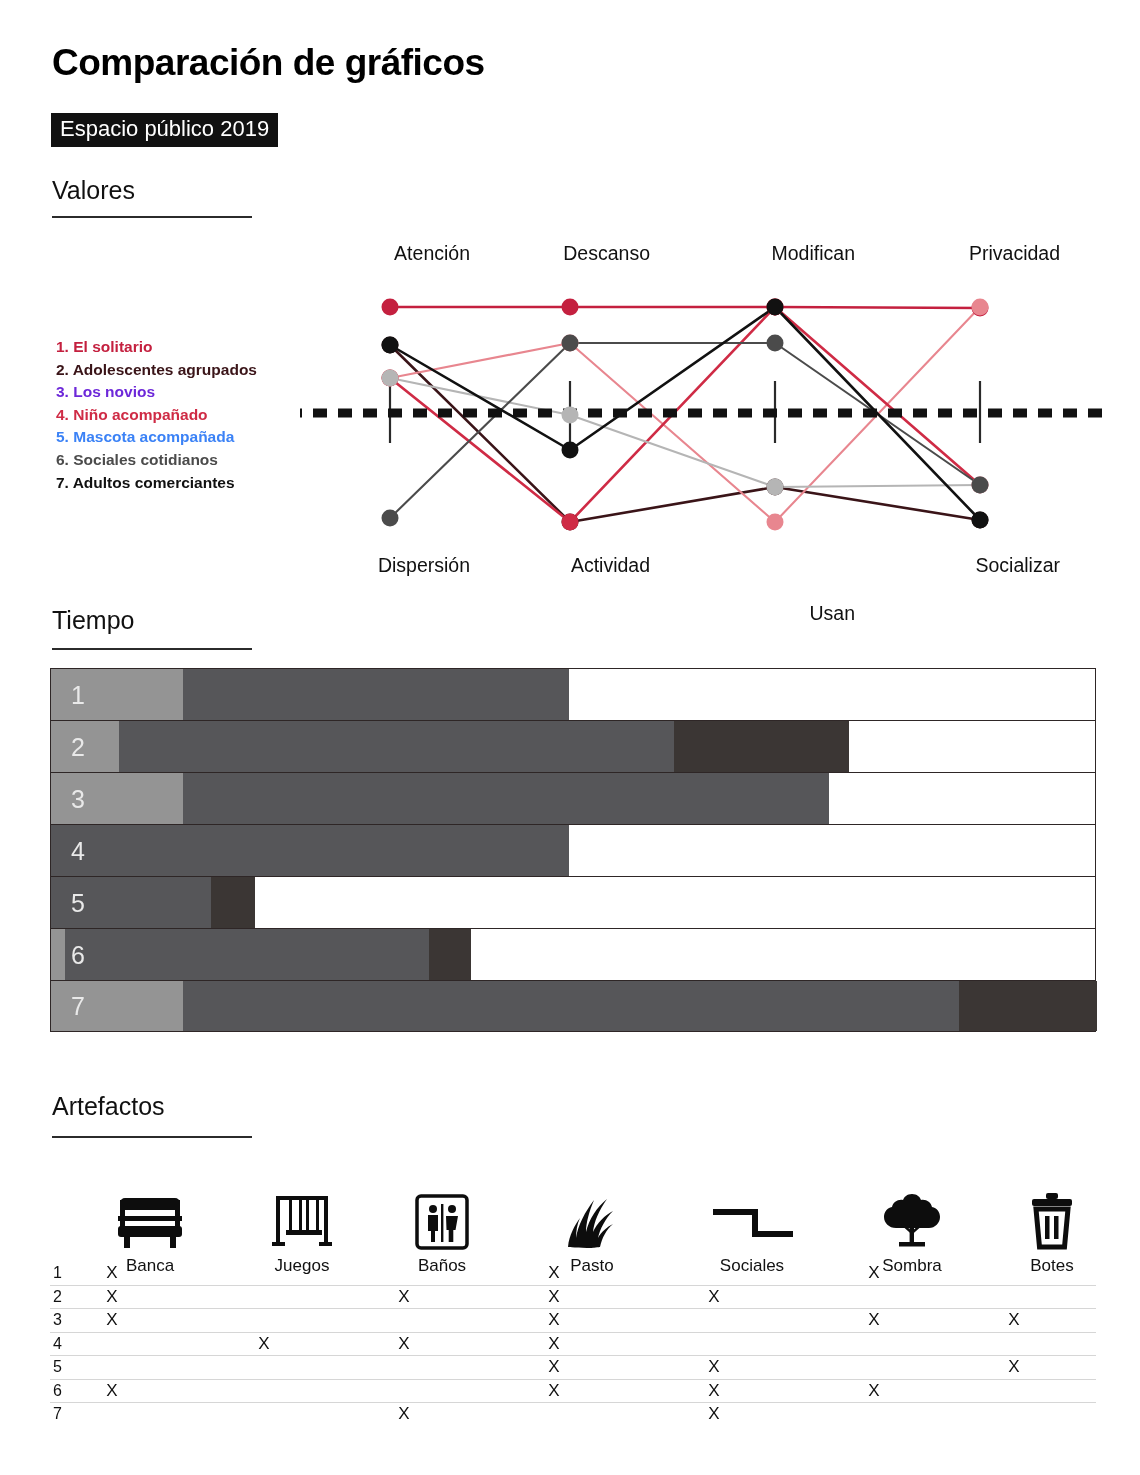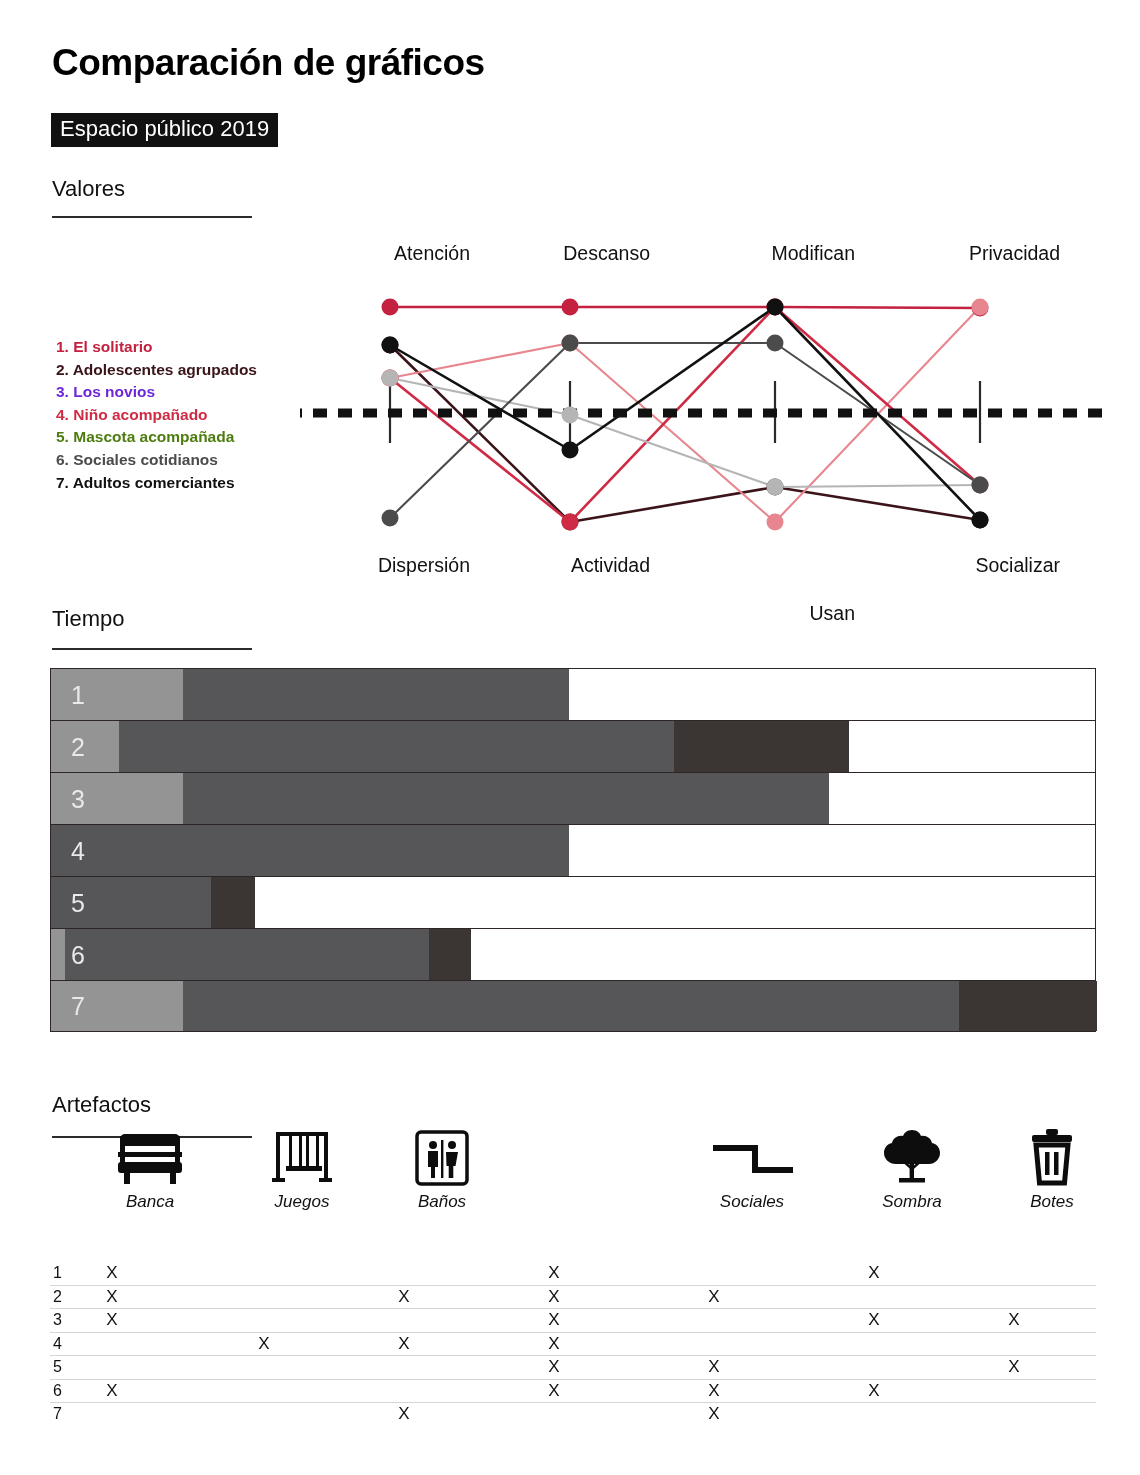--- a/index.html
+++ b/index.html
@@ -21,42 +21,42 @@
     color:#000;white-space:nowrap;
   }
   #subtitle-badge{
     position:absolute;left:51px;top:113px;
     background:#111111;color:#ffffff;
     font-size:22px;padding:5px 9px 7px 9px;
     line-height:1;white-space:nowrap;
   }
 
   
-  .section-head{position:absolute;font-size:22px;color:#111;white-space:nowrap;}
+  .section-head{position:absolute;font-size:25px;color:#111;white-space:nowrap;}
   .section-rule{position:absolute;height:2px;background:#2b2b2b;width:200px;}
 
   
   #legend{position:absolute;left:56px;top:336px;width:290px;}
   .legend-item{font-size:15.5px;line-height:22.6px;white-space:nowrap;font-weight:600;}
 
   
   #pc-wrap{position:absolute;left:300px;top:232px;width:820px;height:360px;}
   .pc-axis-label{position:absolute;font-size:19.5px;color:#111;white-space:nowrap;text-align:right;}
   #pc-svg{position:absolute;left:0;top:0;}
 
   
   #tiempo-chart{position:absolute;left:50px;top:668px;width:1046px;}
   .bar-row{position:relative;height:52px;border:1.6px solid #2e2626;border-bottom:none;box-sizing:border-box;background:#fff;}
   .bar-row:last-child{border-bottom:1.6px solid #2e2626;}
   .seg{position:absolute;top:0;bottom:0;}
   .bar-num{position:absolute;left:20px;top:50%;transform:translateY(-50%);
     font-size:25px;color:#e9e9e9;z-index:5;line-height:1;}
 
   
-  #artefactos-cols{position:absolute;left:50px;top:1120px;width:1046px;height:108px;font-style:italic;}
+  #artefactos-cols{position:absolute;left:50px;top:1184px;width:1046px;height:108px;}
   .art-col{position:absolute;top:0;width:120px;text-align:center;}
   .art-icon{height:66px;display:flex;align-items:flex-end;justify-content:center;}
   .art-label{font-size:17px;color:#111;margin-top:6px;white-space:nowrap;}
 
   #matrix{position:absolute;left:50px;top:1262px;width:1046px;}
   .mx-row{position:relative;height:22.5px;border-bottom:1.5px solid #d6d6d6;}
   .mx-row.last{border-bottom:none;}
   .mx-num{position:absolute;left:3px;top:0;font-size:16px;color:#111;line-height:22.5px;}
   .mx-x{position:absolute;top:0;font-size:17px;color:#111;line-height:22.5px;width:20px;text-align:center;}
 </style>
@@ -69,21 +69,21 @@
   <div id="subtitle-badge">Espacio público 2019</div>
 
   <div class="section-head" style="left:52px;top:176px;">Valores</div>
   <div class="section-rule" style="left:52px;top:216px;width:200px;"></div>
 
   <div id="legend">
     <div class="legend-item" style="color:#c4203f;">1. El solitario</div>
     <div class="legend-item" style="color:#3a1418;">2. Adolescentes agrupados</div>
     <div class="legend-item" style="color:#6d28d9;">3. Los novios</div>
     <div class="legend-item" style="color:#cf2b45;">4. Niño acompañado</div>
-    <div class="legend-item" style="color:#4d7c0f;">5. Mascota acompañada</div>
+    <div class="legend-item" style="color:#3b82f6;">5. Mascota acompañada</div>
     <div class="legend-item" style="color:#4b4b4b;">6. Sociales cotidianos</div>
     <div class="legend-item" style="color:#111111;">7. Adultos comerciantes</div>
   </div>
 
   <div id="pc-wrap">
 
     <div class="pc-axis-label" style="left:10px;top:10px;width:160px;">Atención</div>
     <div class="pc-axis-label" style="left:190px;top:10px;width:160px;">Descanso</div>
     <div class="pc-axis-label" style="left:395px;top:10px;width:160px;">Modifican</div>
     <div class="pc-axis-label" style="left:600px;top:10px;width:160px;">Privacidad</div>
@@ -230,20 +230,28 @@
             <rect x="17" y="8" width="3" height="32" fill="#0d0d0d"></rect>
             <rect x="27" y="8" width="3" height="32" fill="#0d0d0d"></rect>
             <rect x="34" y="8" width="3" height="32" fill="#0d0d0d"></rect>
             <rect x="44" y="8" width="3" height="32" fill="#0d0d0d"></rect>
             <rect x="14" y="38" width="19" height="5" fill="#0d0d0d"></rect>
             <rect x="31" y="38" width="19" height="5" fill="#0d0d0d"></rect>
           </svg>
         </div>
         <div class="art-label">Juegos</div>
       </div>
+      <div class="art-col" style="left: 482px;">
+        <div class="art-icon">
+          <svg width="70" height="58" viewBox="0 0 70 58">
+            <path d="M35 56c-14 0-24-1-24-1 1-12 7-22 12-29-3 6-4 14-4 20 2-13 9-26 18-38-5 12-8 23-8 32 3-13 11-25 21-33-8 11-13 23-14 33 4-9 12-17 20-21-8 8-13 18-15 27 3-6 9-11 15-14-7 6-11 14-13 23 0 0-9 1-8 1z" fill="#0d0d0d"></path>
+          </svg>
+        </div>
+        <div class="art-label">Pasto</div>
+      </div>
       <div class="art-col" style="left: 642px;">
         <div class="art-icon">
           <svg width="86" height="48" viewBox="0 0 86 48">
             <path d="M4 10h42v22h38" fill="none" stroke="#0d0d0d" stroke-width="6"></path>
           </svg>
         </div>
         <div class="art-label">Sociales</div>
       </div>
       <div class="art-col" style="left: 802px;">
         <div class="art-icon">

